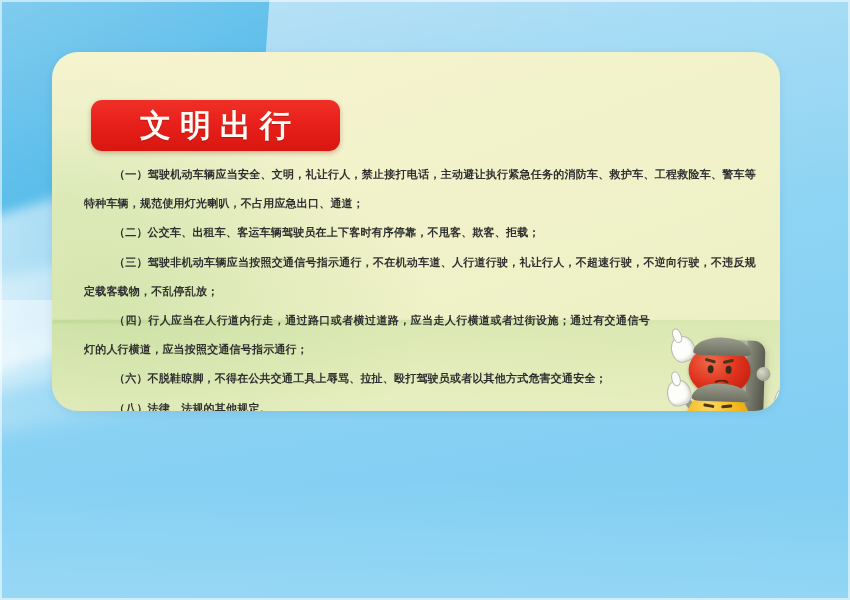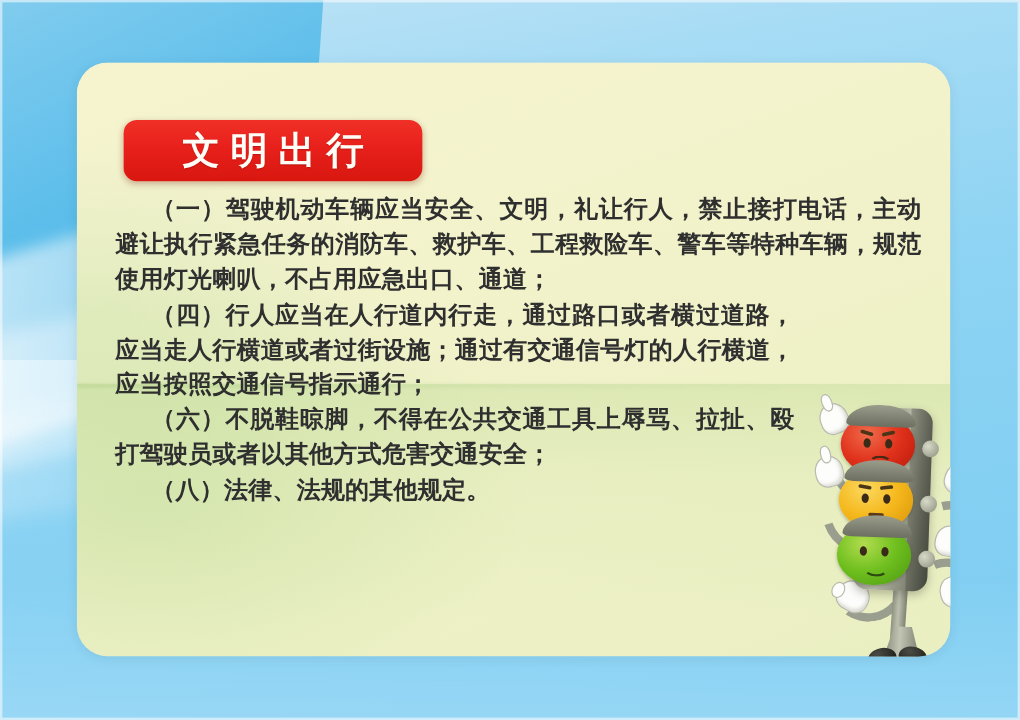--- a/index.html
+++ b/index.html
@@ -65,22 +65,22 @@
   .bg-frame {
     position: absolute; inset: 0;
     border: 2px solid rgba(255,255,255,.55);
     box-sizing: border-box;
     pointer-events: none;
   }
 
   
   #card {
     position: absolute;
-    left: 64px; top: 52px;
-    width: 728px; height: 495px;
+    left: 52px; top: 52px;
+    width: 728px; height: 359px;
     border-radius: 26px;
     background:
       radial-gradient(ellipse 520px 300px at 8% 72%, rgba(196,223,158,.62), rgba(196,223,158,0) 62%),
       radial-gradient(ellipse 380px 220px at 2% 42%, rgba(206,228,175,.45), rgba(206,228,175,0) 65%),
       linear-gradient(160deg, #f5f4cf 0%, #f2f2cb 40%, #eef1c6 72%, #eaefc2 100%);
     box-shadow: 0 2px 10px rgba(0,0,0,.07);
     overflow: hidden;
   }
   
   .card-horizon {
@@ -118,21 +118,21 @@
 
   
   #clauses {
     position: absolute;
     left: 32px; top: 108px;
     width: 672px;
   }
   .clause {
     margin: 0;
     color: #2f2f2f;
-    font-size: 20px;
+    font-size: 11px;
     line-height: 29.2px;
     text-indent: 30px;
     text-align: justify;
     font-family: "DejaVu Sans", "Liberation Sans", sans-serif;
     font-weight: 600;
     letter-spacing: .2px;
   }
   
   .clause.narrow { width: 566px; }
 
@@ -336,20 +336,22 @@
 
     <div class="card-horizon"></div>
     <div class="card-horizon-line"></div>
 
     <div id="title-banner">
       <span class="title-text">文明出行</span>
     </div>
 
     <div id="clauses">
       <p class="clause">（一）驾驶机动车辆应当安全、文明，礼让行人，禁止接打电话，主动避让执行紧急任务的消防车、救护车、工程救险车、警车等特种车辆，规范使用灯光喇叭，不占用应急出口、通道；</p>
+      <p class="clause">（二）公交车、出租车、客运车辆驾驶员在上下客时有序停靠，不甩客、欺客、拒载；</p>
+      <p class="clause">（三）驾驶非机动车辆应当按照交通信号指示通行，不在机动车道、人行道行驶，礼让行人，不超速行驶，不逆向行驶，不违反规定载客载物，不乱停乱放；</p>
       <p class="clause narrow">（四）行人应当在人行道内行走，通过路口或者横过道路，应当走人行横道或者过街设施；通过有交通信号灯的人行横道，应当按照交通信号指示通行；</p>
       <p class="clause narrow">（六）不脱鞋晾脚，不得在公共交通工具上辱骂、拉扯、殴打驾驶员或者以其他方式危害交通安全；</p>
       <p class="clause">（八）法律、法规的其他规定。</p>
     </div>
 
     <div id="mascot">
 
       <div class="arm" id="arm-l1"></div>
       <div class="glove" id="glove-l1">
         <span class="finger"></span>

